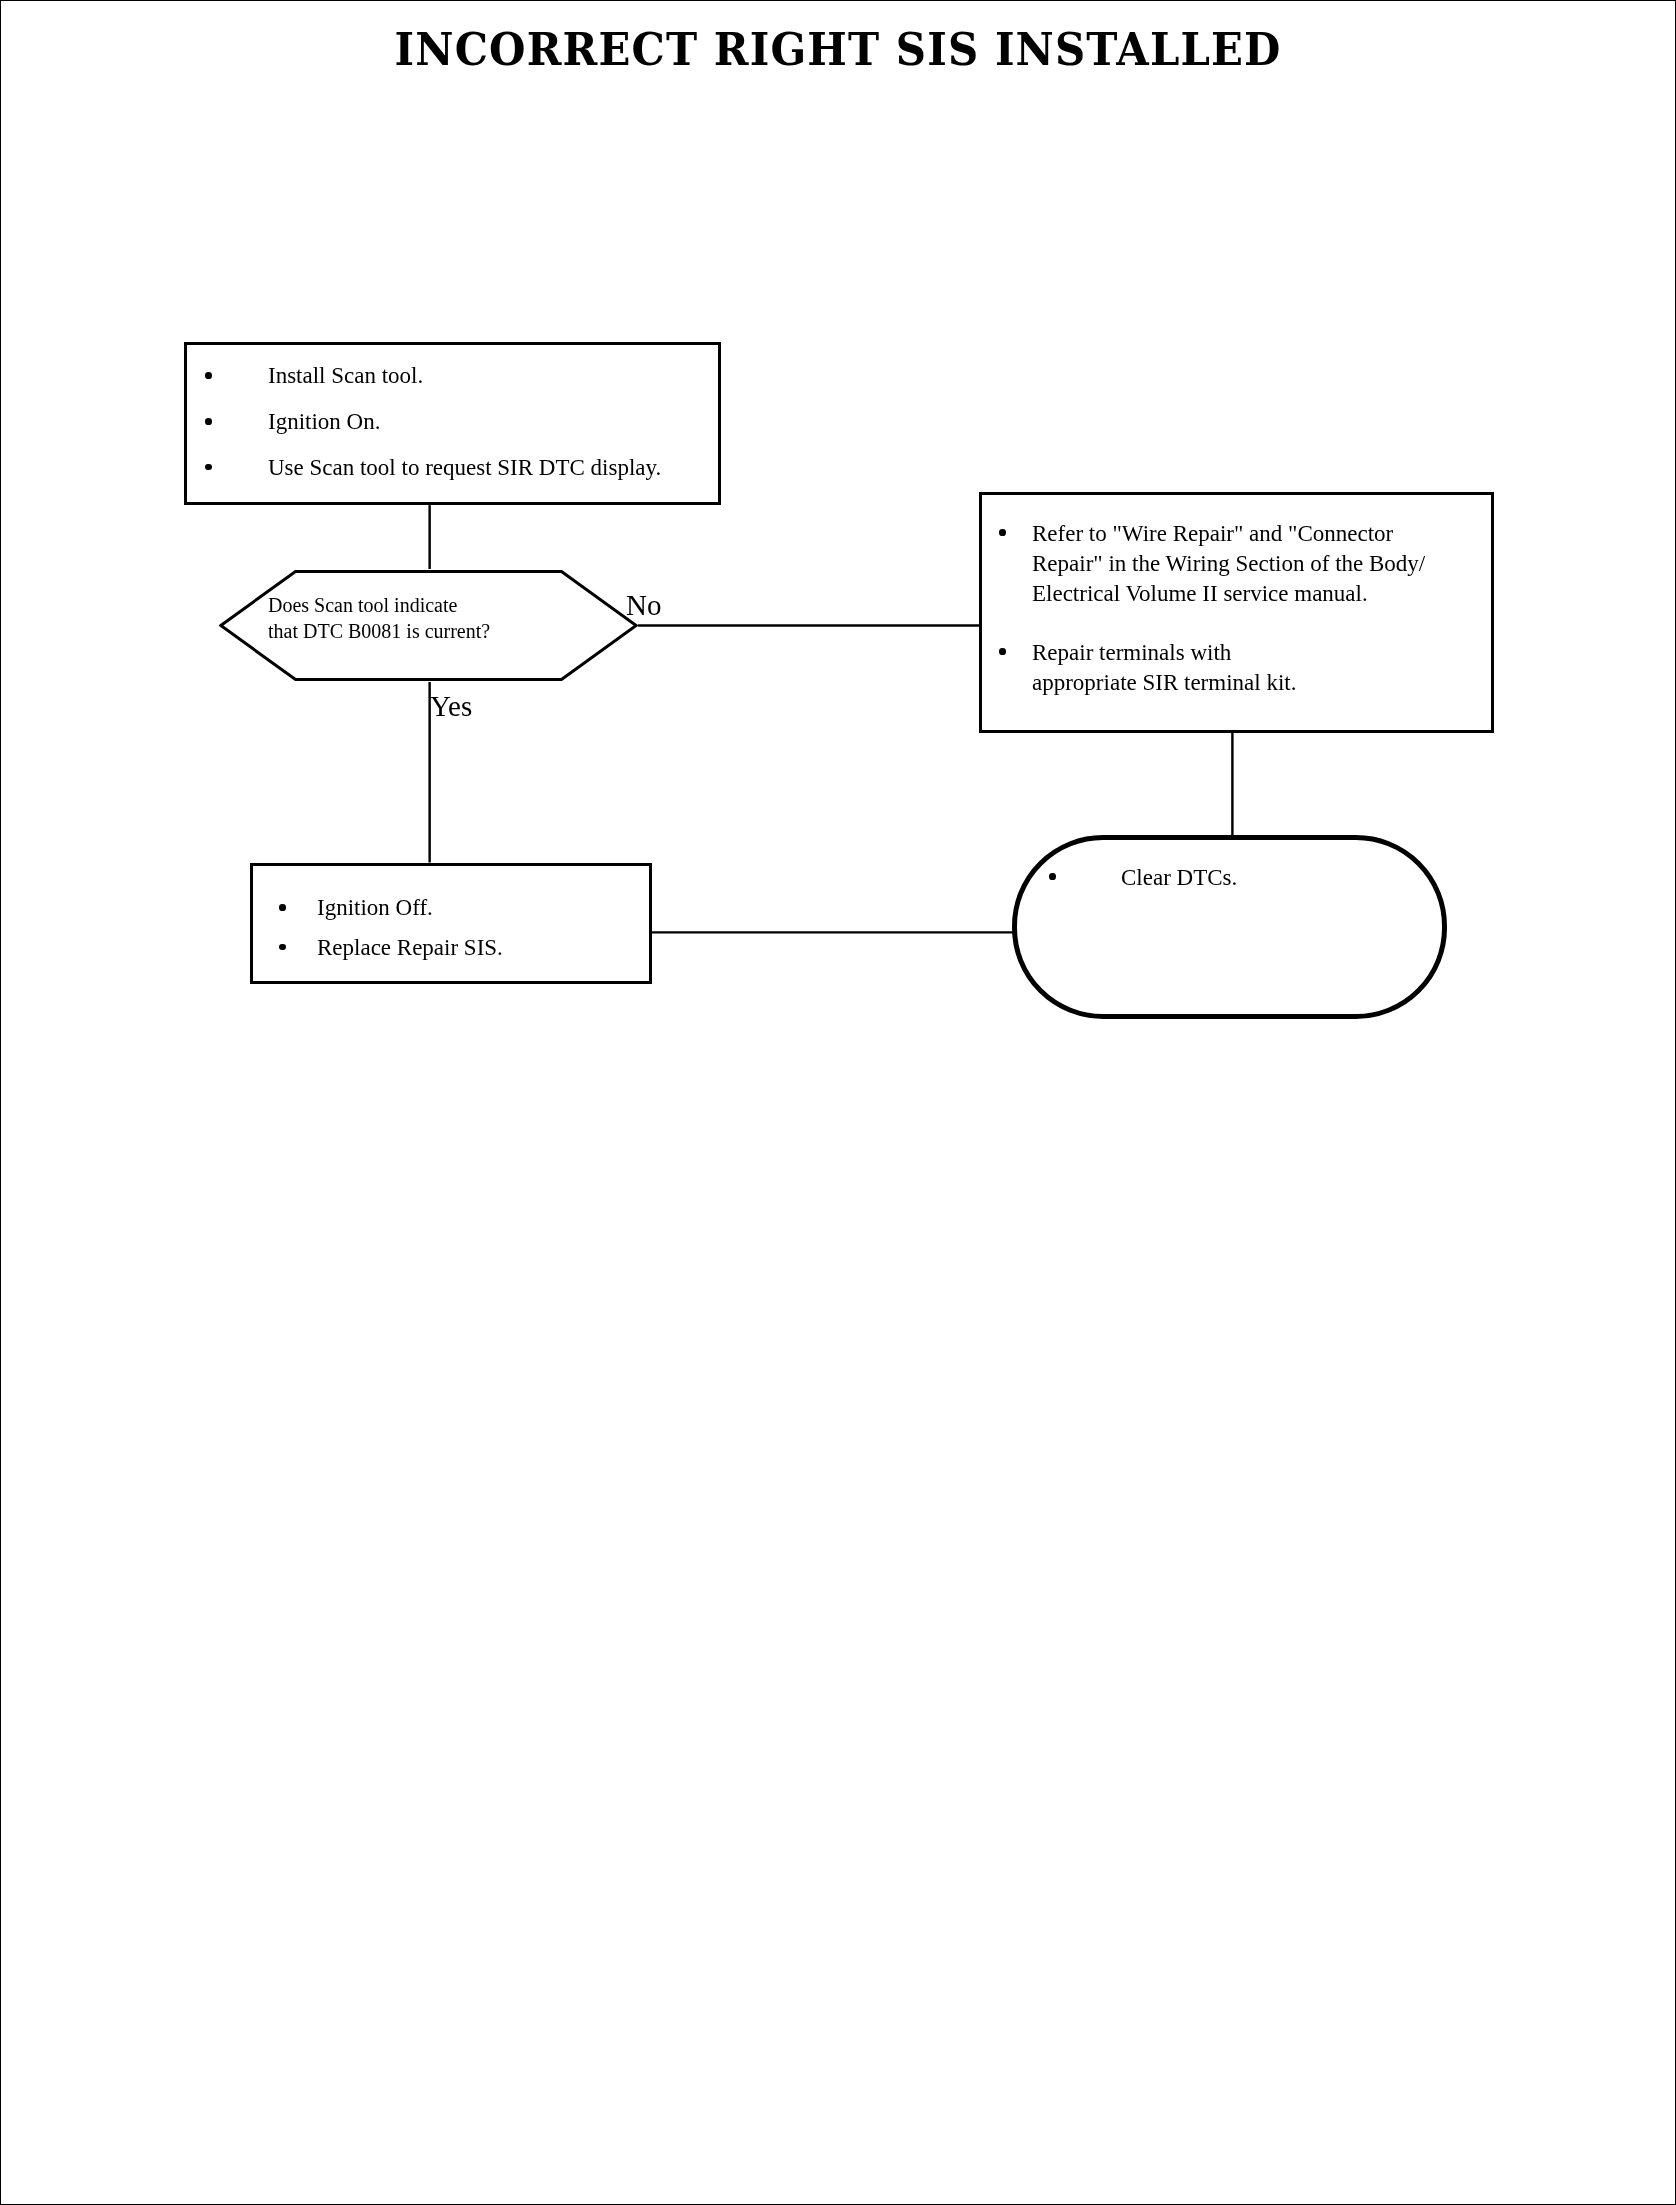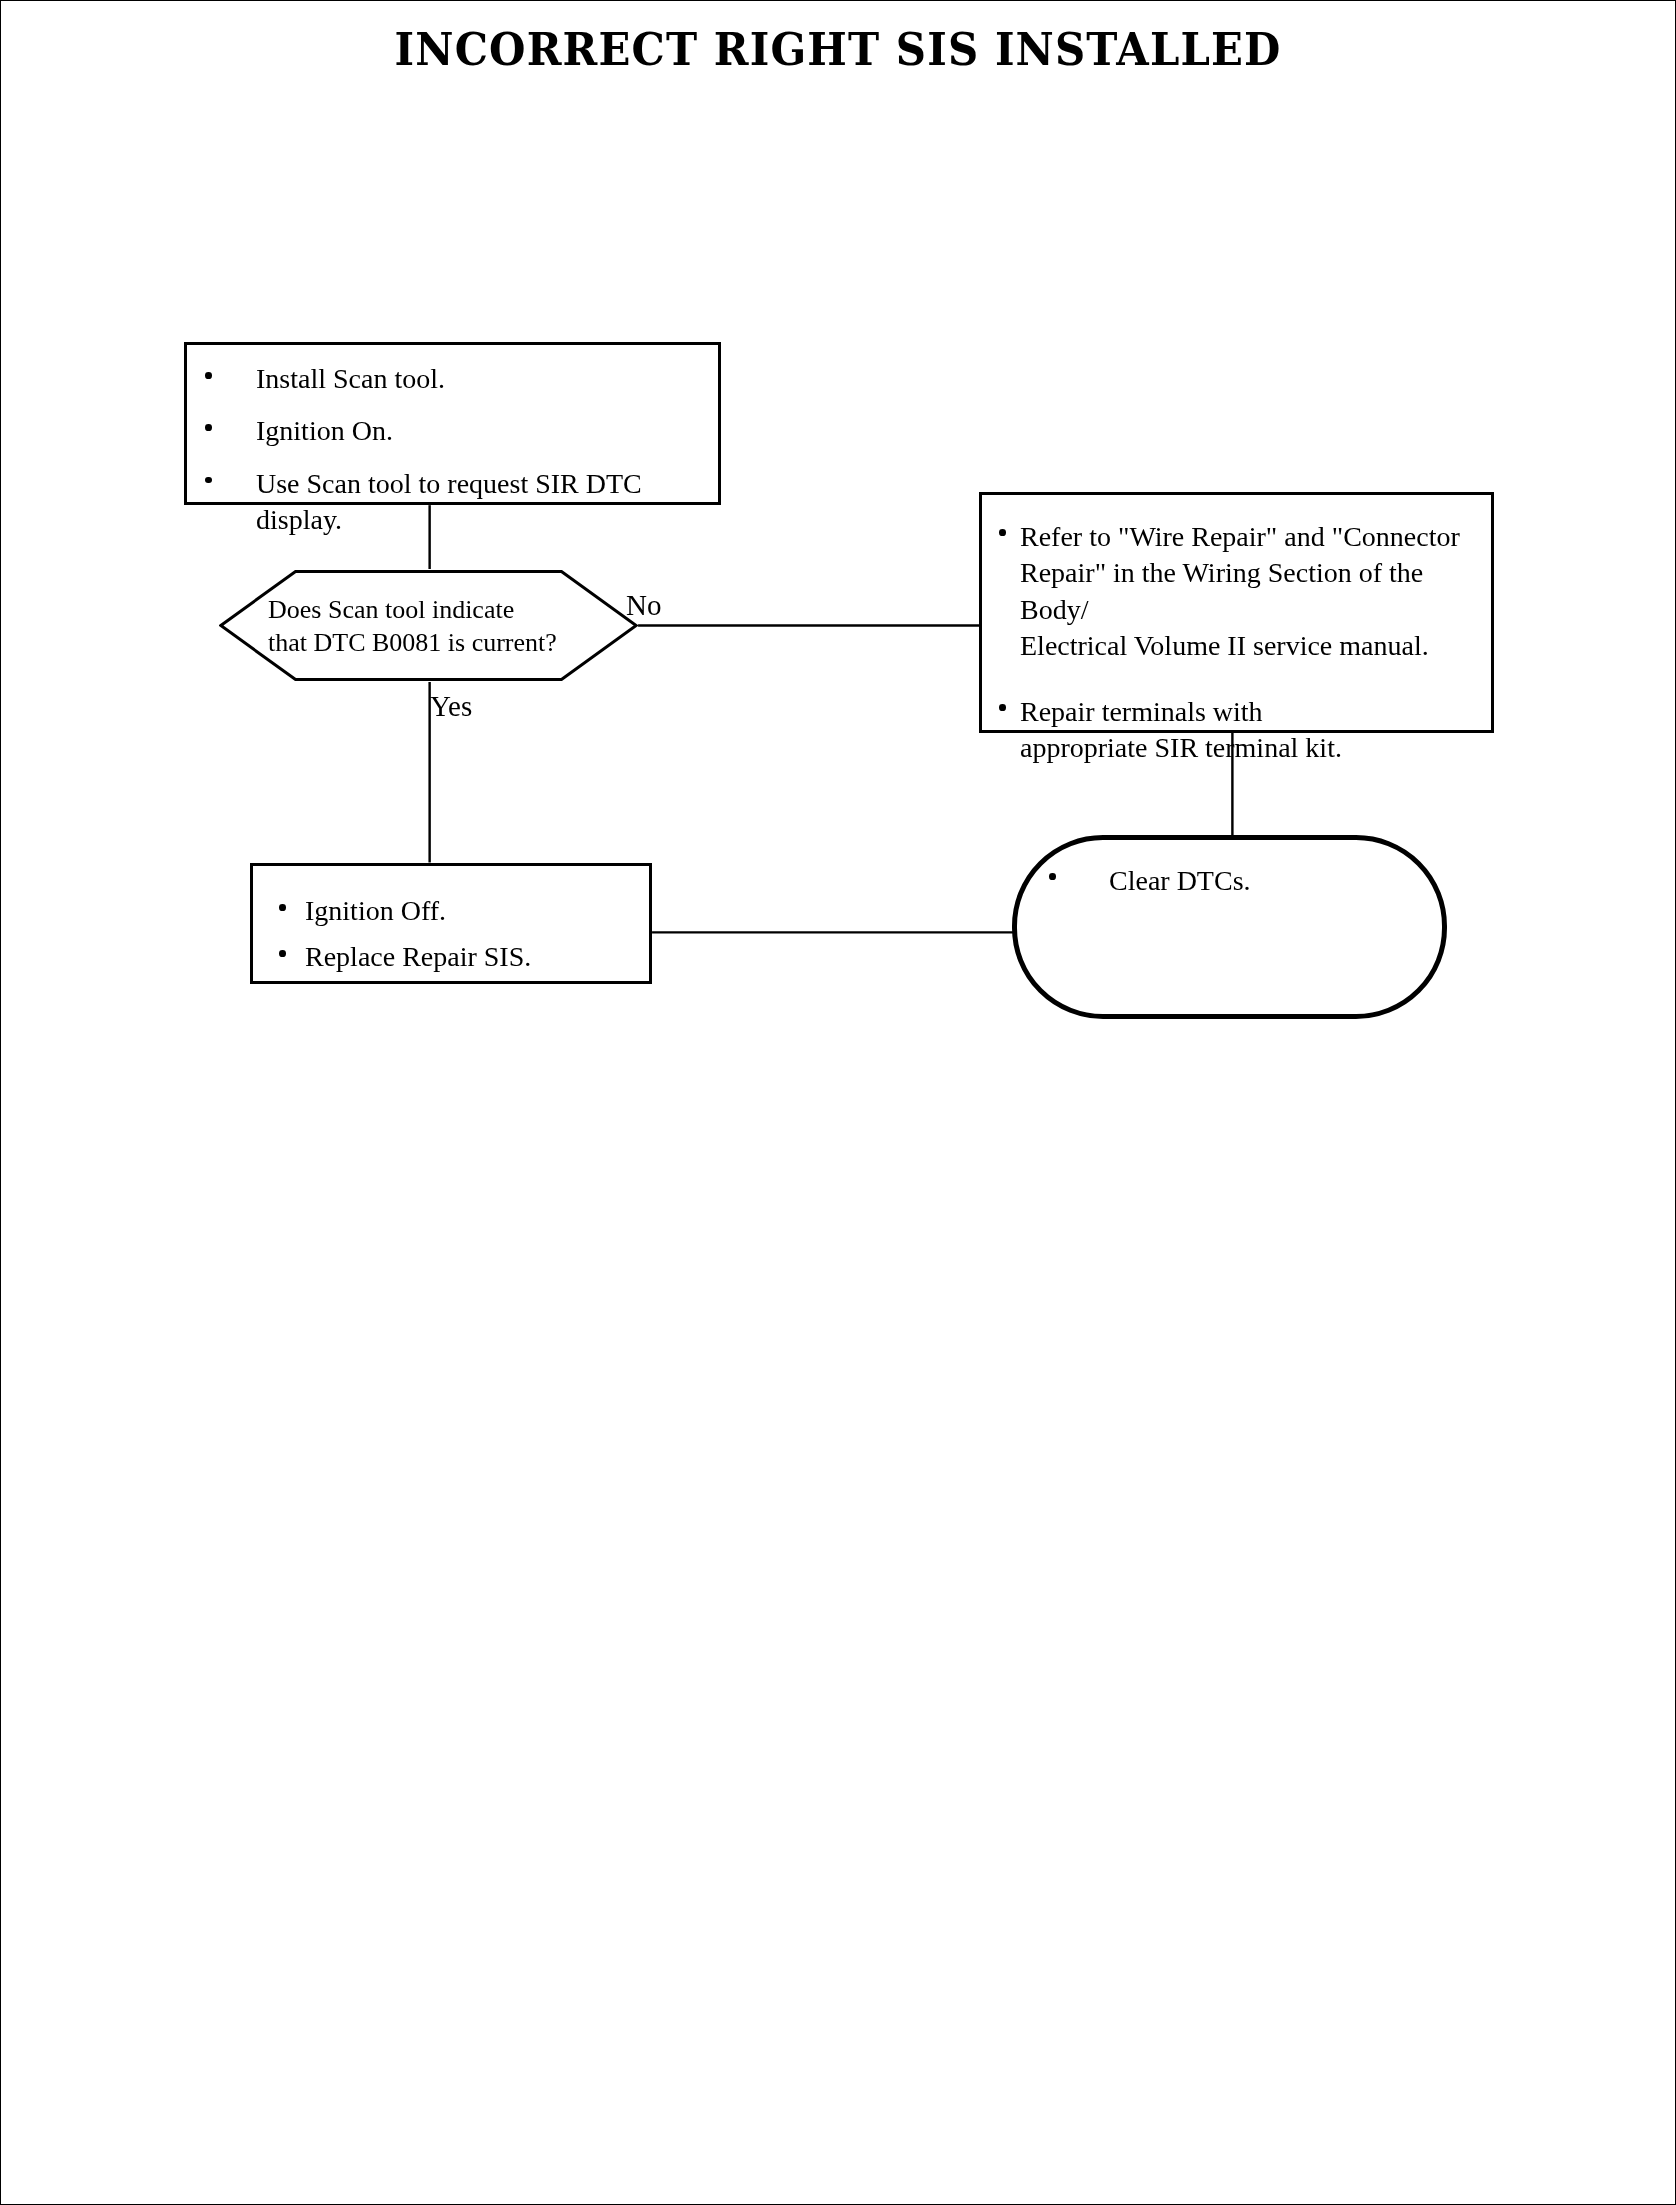--- a/index.html
+++ b/index.html
@@ -65,23 +65,24 @@
 
   
   .bullets {
     list-style: none;
     margin: 0;
     padding: 0;
     width: 100%;
   }
   .bullets li {
     position: relative;
-    font-size: 28px;
+    font-size: 23px;
     line-height: 1.30;
     font-family: "Liberation Serif", "DejaVu Serif", serif;
+    padding-left: 12px;
   }
   .bullets li .bullet-dot {
     position: absolute;
     width: 6.7px;
     height: 6.7px;
     background: #000;
     border-radius: 50%;
     top: 11px;
   }
   .bullets li .bullet-text {
@@ -114,21 +115,21 @@
   #node-decision svg {
     position: absolute;
     left: 0; top: 0;
     width: 419px; height: 113px;
   }
   #node-decision .hex-text {
     position: absolute;
     left: 49px;
     top: 24px;
     width: 340px;
-    font-size: 26px;
+    font-size: 20px;
     line-height: 1.28;
     white-space: pre-line;
   }
 
   
   #node-repair {
     left: 979px;
     top: 492px;
     width: 515px;
     height: 241px;

